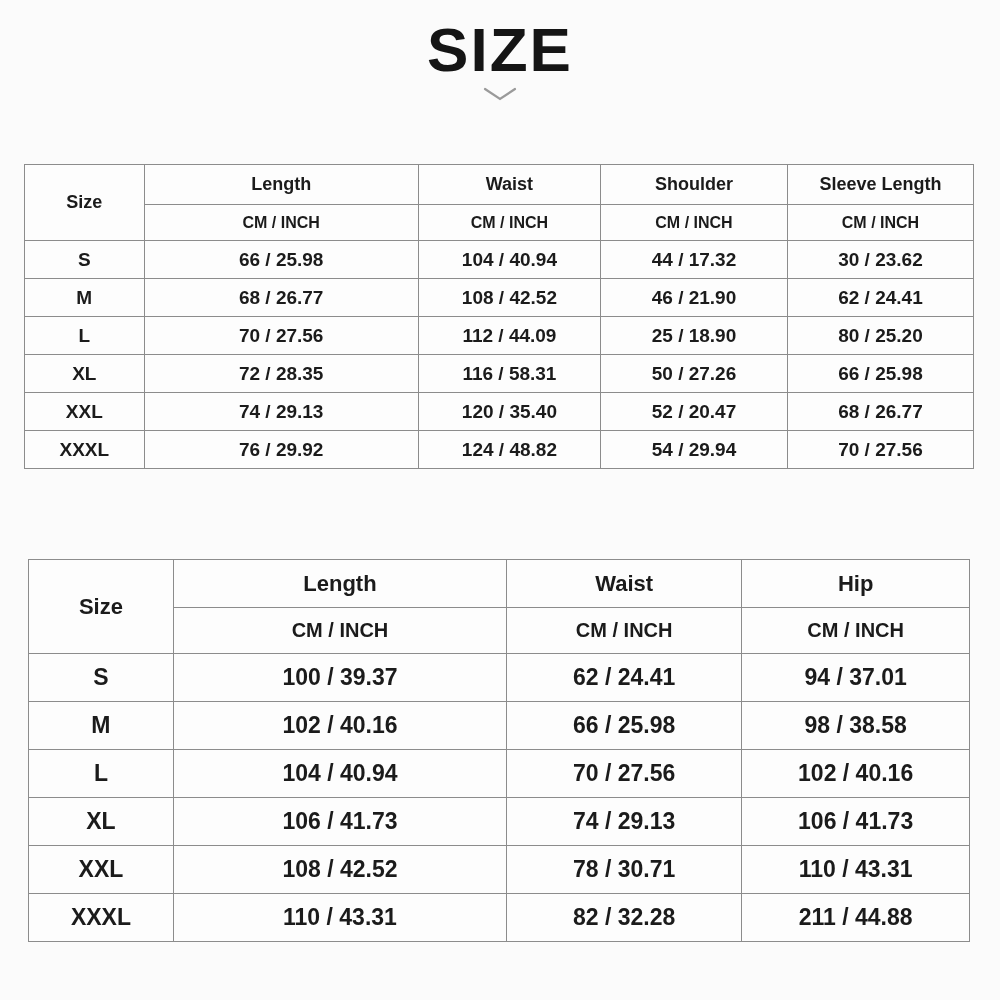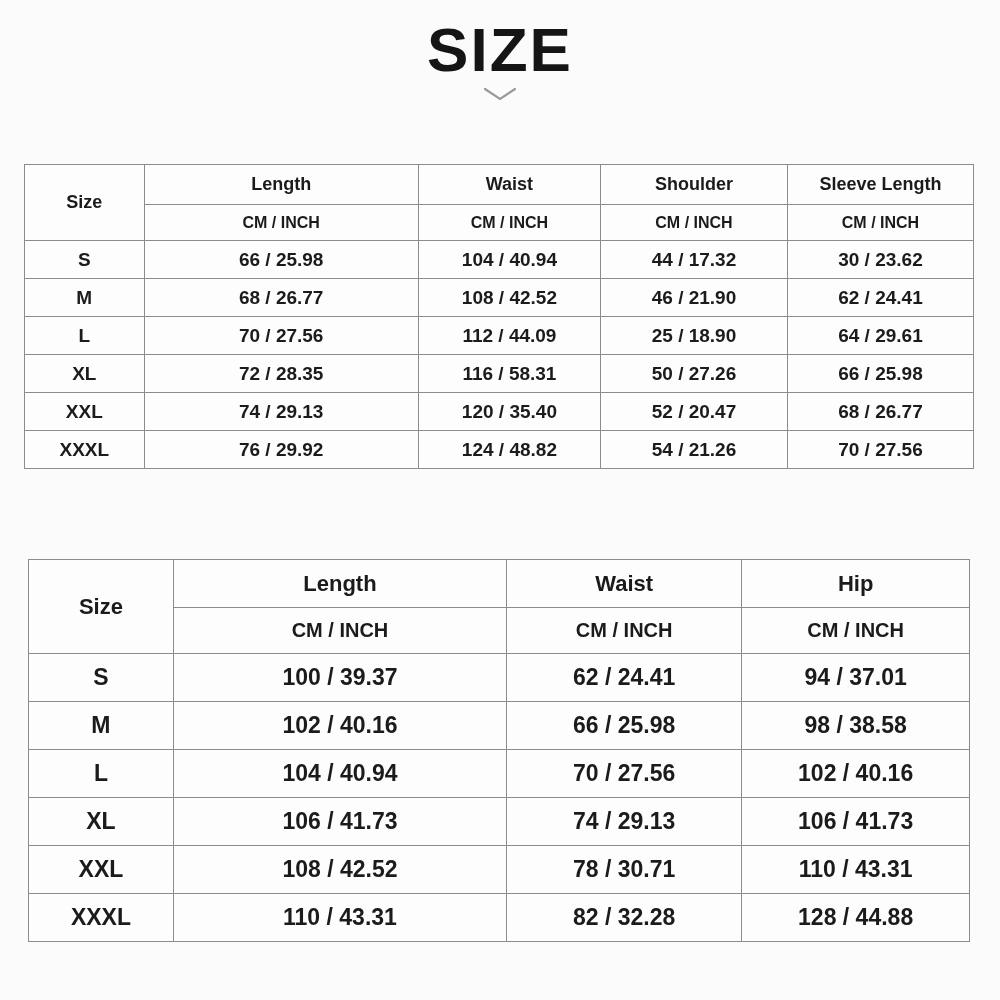--- a/index.html
+++ b/index.html
@@ -111,41 +111,41 @@
         <td>68 / 26.77</td>
         <td>108 / 42.52</td>
         <td>46 / 21.90</td>
         <td>62 / 24.41</td>
       </tr>
       <tr>
         <th>L</th>
         <td>70 / 27.56</td>
         <td>112 / 44.09</td>
         <td>25 / 18.90</td>
-        <td>64 / 29.61</td>
+        <td>80 / 25.20</td>
       </tr>
       <tr>
         <th>XL</th>
         <td>72 / 28.35</td>
         <td>116 / 58.31</td>
         <td>50 / 27.26</td>
         <td>66 / 25.98</td>
       </tr>
       <tr>
         <th>XXL</th>
         <td>74 / 29.13</td>
         <td>120 / 35.40</td>
         <td>52 / 20.47</td>
         <td>68 / 26.77</td>
       </tr>
       <tr>
         <th>XXXL</th>
         <td>76 / 29.92</td>
         <td>124 / 48.82</td>
-        <td>54 / 21.26</td>
+        <td>54 / 29.94</td>
         <td>70 / 27.56</td>
       </tr>
     </tbody>
   </table>
 
   <table class="t2">
     <colgroup>
       <col style="width:15.4%">
       <col style="width:35.4%">
       <col style="width:25.0%">
@@ -192,18 +192,18 @@
       <tr>
         <th>XXL</th>
         <td>108 / 42.52</td>
         <td>78 / 30.71</td>
         <td>110 / 43.31</td>
       </tr>
       <tr>
         <th>XXXL</th>
         <td>110 / 43.31</td>
         <td>82 / 32.28</td>
-        <td>128 / 44.88</td>
+        <td>211 / 44.88</td>
       </tr>
     </tbody>
   </table>
 
 </div>
 
 </body></html>

